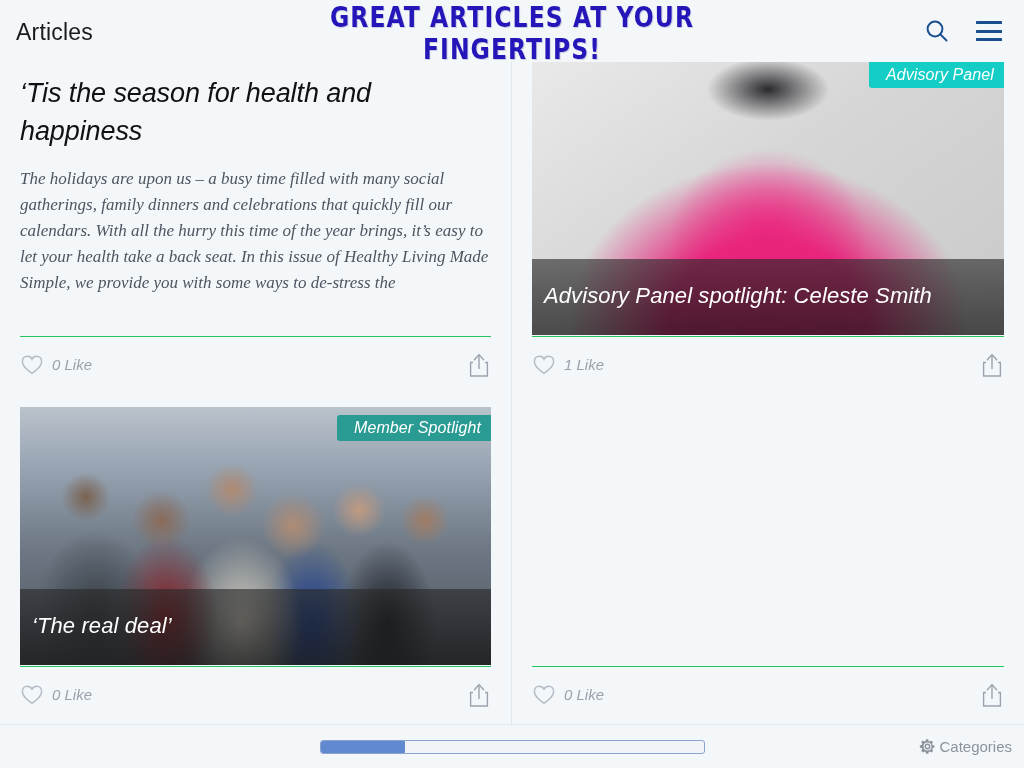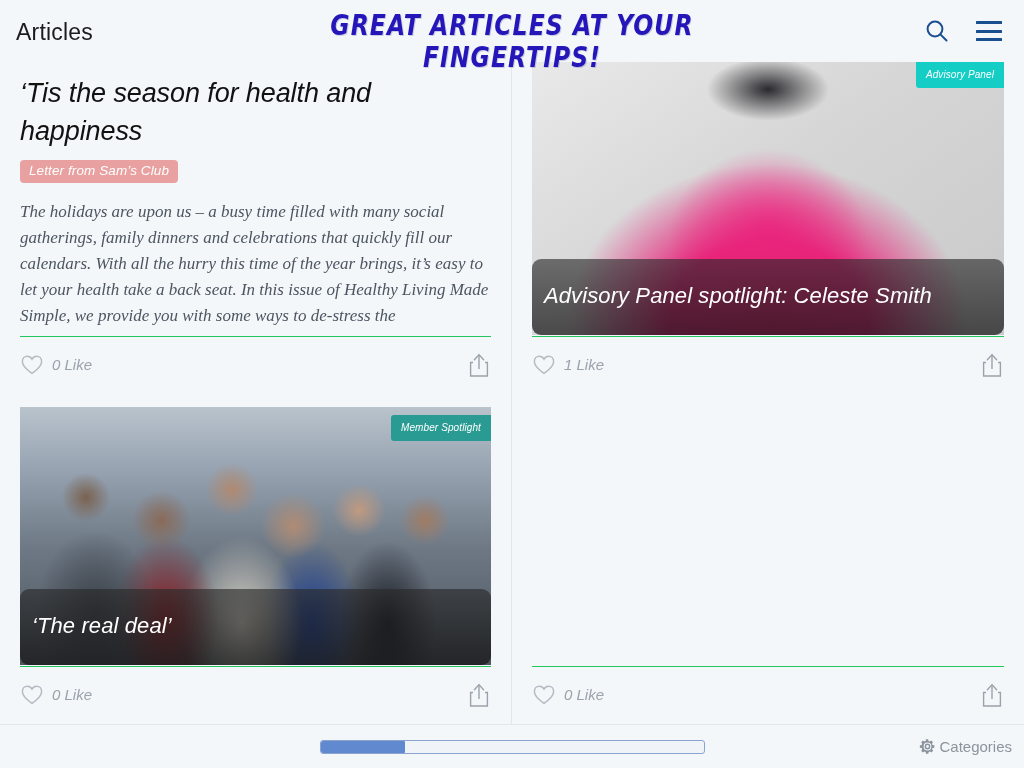--- a/index.html
+++ b/index.html
@@ -55,25 +55,24 @@
     display: flex; flex-direction: column; justify-content: space-between;
   }
   .hamburger i {
     display: block; height: 3px; width: 100%;
     background: #1a4f8f; border-radius: 0.5px;
   }
 
   
   .promo {
     position: absolute;
-    left: 0; right: 0; top: 10px;
+    left: 0; right: 0; top: 2px;
     text-align: center;
     pointer-events: none;
     z-index: 40;
-    font-style: italic;
   }
   .promo-line {
     font-family: "DejaVu Sans", sans-serif;
     font-weight: bold;
     font-size: 28px;
     letter-spacing: 1.2px;
     color: #2416b8;
     line-height: 32px;
     text-shadow: 1px 1px 0 rgba(120,120,180,0.35);
     transform: scaleX(0.93);
@@ -167,39 +166,38 @@
   }
   .img-wrap.flush-top { margin-top: 0; height: 273px; }
   .photo {
     position: absolute;
     inset: 0;
     width: 100%; height: 100%;
   }
   .badge {
     position: absolute;
     top: 8px; right: 0;
-    padding: 4px 10px 5px 10px;
-    font-size: 10px;
+    padding: 4px 10px 5px 17px;
+    font-size: 16px;
     line-height: 17px;
     color: #fff;
     border-radius: 3px 0 0 3px;
     letter-spacing: 0.1px;
     z-index: 5;
     text-align: center;
   }
   .badge.flush { top: 0; right: 0; border-radius: 0 0 0 3px; }
   .img-caption {
     position: absolute;
     left: 0; right: 0; bottom: 0;
     height: 76px;
     background: linear-gradient(to bottom, rgba(40,40,40,0.62), rgba(20,20,20,0.72));
     display: flex;
     align-items: center;
     z-index: 4;
-    border-radius: 9px;
   }
   .img-caption span {
     color: #fff;
     font-size: 22px;
     padding: 0 0 2px 12px;
     letter-spacing: 0.1px;
     line-height: 28px;
   }
 
   
@@ -302,21 +300,20 @@
     <div class="promo-line">GREAT ARTICLES AT YOUR</div>
     <div class="promo-line">FINGERTIPS!</div>
   </div>
 
   <div class="content">
 
     <div class="column left">
 
       <div class="card text-card">
         <div class="art-title">‘Tis the season for health and happiness</div>
-        <div class="tag" style="background:#e8a0a0">Letter from Sam’s Club</div>
         <div class="art-body">The holidays are upon us – a busy time filled with many social gatherings, family dinners and celebrations that quickly fill our calendars. With all the hurry this time of the year brings, it’s easy to let your health take a back seat. In this issue of Healthy Living Made Simple, we provide you with some ways to de-stress the</div>
         <div class="actions">
           <div class="like-group">
             <svg width="24" height="22" viewBox="0 0 24 22" aria-hidden="true">
               <path d="M12 19.4 C12 19.4 2.4 13.2 2.4 7.4 C2.4 4.3 4.7 2.2 7.3 2.2 C9.4 2.2 11.1 3.4 12 5.1 C12.9 3.4 14.6 2.2 16.7 2.2 C19.3 2.2 21.6 4.3 21.6 7.4 C21.6 13.2 12 19.4 12 19.4 Z" fill="none" stroke="#b4bcc4" stroke-width="1.5"></path>
             </svg>
             <div class="like-label">0 Like</div>
           </div>
           <div class="actions-spacer"></div>
           <div class="share-btn">

